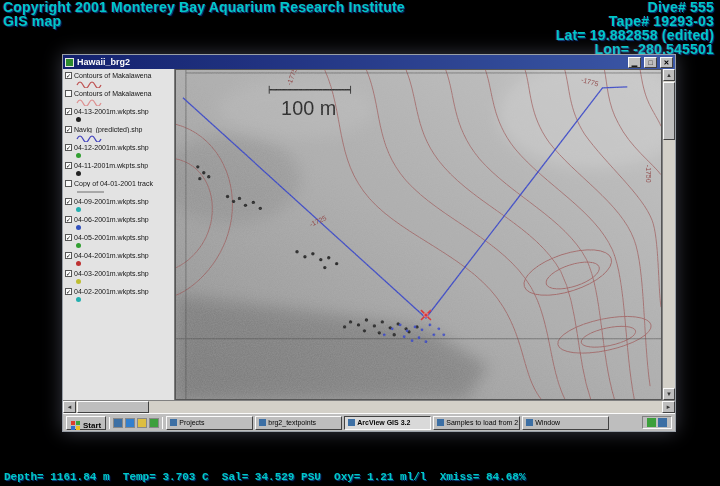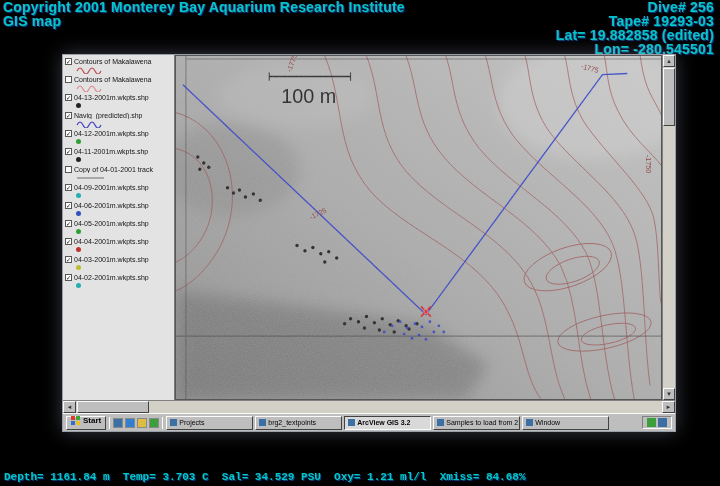--- a/index.html
+++ b/index.html
@@ -59,21 +59,21 @@
   .vfill, .hfill { flex: 1; }
 
   .hscroll { flex: 0 0 13px; height: 13px; display: flex; background: #d6d2ca;
              border-top: 1px solid #808080; }
   .hscroll .scroll-btn { flex: 0 0 13px; height: 100%; line-height: 11px; }
   .hthumb { flex: 0 0 72px; margin-left: 1px; background: #c0c0c0;
             border: 1px solid; border-color: #fff #404040 #404040 #fff; }
 
   .taskbar { flex: 0 0 18px; height: 18px; background: #c0c0c0; border-top: 1px solid #fff;
              display: flex; align-items: center; gap: 3px; padding: 1px 3px; }
-  .start { display: flex; align-items: flex-end; gap: 3px; height: 14px; padding: 4px 4px;
+  .start { display: flex; align-items: flex-start; gap: 3px; height: 14px; padding: 4px 4px;
            font-size: 8px; font-weight: bold; background: #c0c0c0;
            border: 1px solid; border-color: #fff #404040 #404040 #fff; }
   .winlogo { width: 9px; height: 9px; display: grid; grid-template: 1fr 1fr / 1fr 1fr; gap: 1px; }
   .winlogo i:nth-child(1){background:#e03a2a;} .winlogo i:nth-child(2){background:#39a539;}
   .winlogo i:nth-child(3){background:#2f6fd0;} .winlogo i:nth-child(4){background:#f0c020;}
   .tb-sep { width: 1px; height: 12px; background: #808080; border-right: 1px solid #fff; }
   .ql { display: flex; gap: 2px; align-items: center; }
   .ql-icon { width: 10px; height: 10px; display: inline-block; border: 1px solid #888; }
   .tasks { display: flex; gap: 2px; flex: 1; min-width: 0; }
   .task { flex: 0 0 87px; height: 14px; display: flex; align-items: center; gap: 2px;
@@ -84,25 +84,33 @@
   .tray { margin-left: auto; display: flex; gap: 2px; align-items: center; height: 13px;
           padding: 0 4px; border: 1px solid; border-color: #808080 #fff #fff #808080; }
   .tray-icon { width: 9px; height: 9px; display: inline-block; }
 </style>
 </head>
 <body>
 
 <div class="stage">
 
   <div class="osd-block left" style="color: rgb(0, 200, 200);"><div class="osd-line">Copyright 2001 Monterey Bay Aquarium Research Institute</div><div class="osd-line">GIS map</div></div>
-  <div class="osd-block right" style="color: rgb(0, 200, 200);"><div class="osd-line">Dive# 256</div><div class="osd-line">Tape# 19293-03</div><div class="osd-line">Lat= 19.882858 (edited)</div><div class="osd-line">Lon= -280.545501</div></div>
+  <div class="osd-block right" style="color: rgb(0, 200, 200);"><div class="osd-line">Dive# 555</div><div class="osd-line">Tape# 19293-03</div><div class="osd-line">Lat= 19.882858 (edited)</div><div class="osd-line">Lon= -280.545501</div></div>
   <div class="osd bottom" style="color: rgb(0, 200, 200); font-family: Liberation Mono, monospace;">Depth= 1161.84 m  Temp= 3.703 C  Sal= 34.529 PSU  Oxy= 1.21 ml/l  Xmiss= 84.68%</div>
 
   <div class="desktop">
 
+    <div class="titlebar">
+      <span class="title-icon"></span>
+      <span class="title-text">Hawaii_brg2</span>
+      <span class="tb-spacer"></span>
+      <span class="win-btn">▁</span>
+      <span class="win-btn">□</span>
+      <span class="win-btn">✕</span>
+    </div>
 
     <div class="content">
       <div class="legend">
           <div class="legend-item">
             <div class="legend-row">
               <span class="chk">✓</span>
               <span class="legend-label">Contours of Makalawena</span>
             </div>
             <div class="sym">
               <svg width="30" height="8" viewBox="0 0 30 8">

